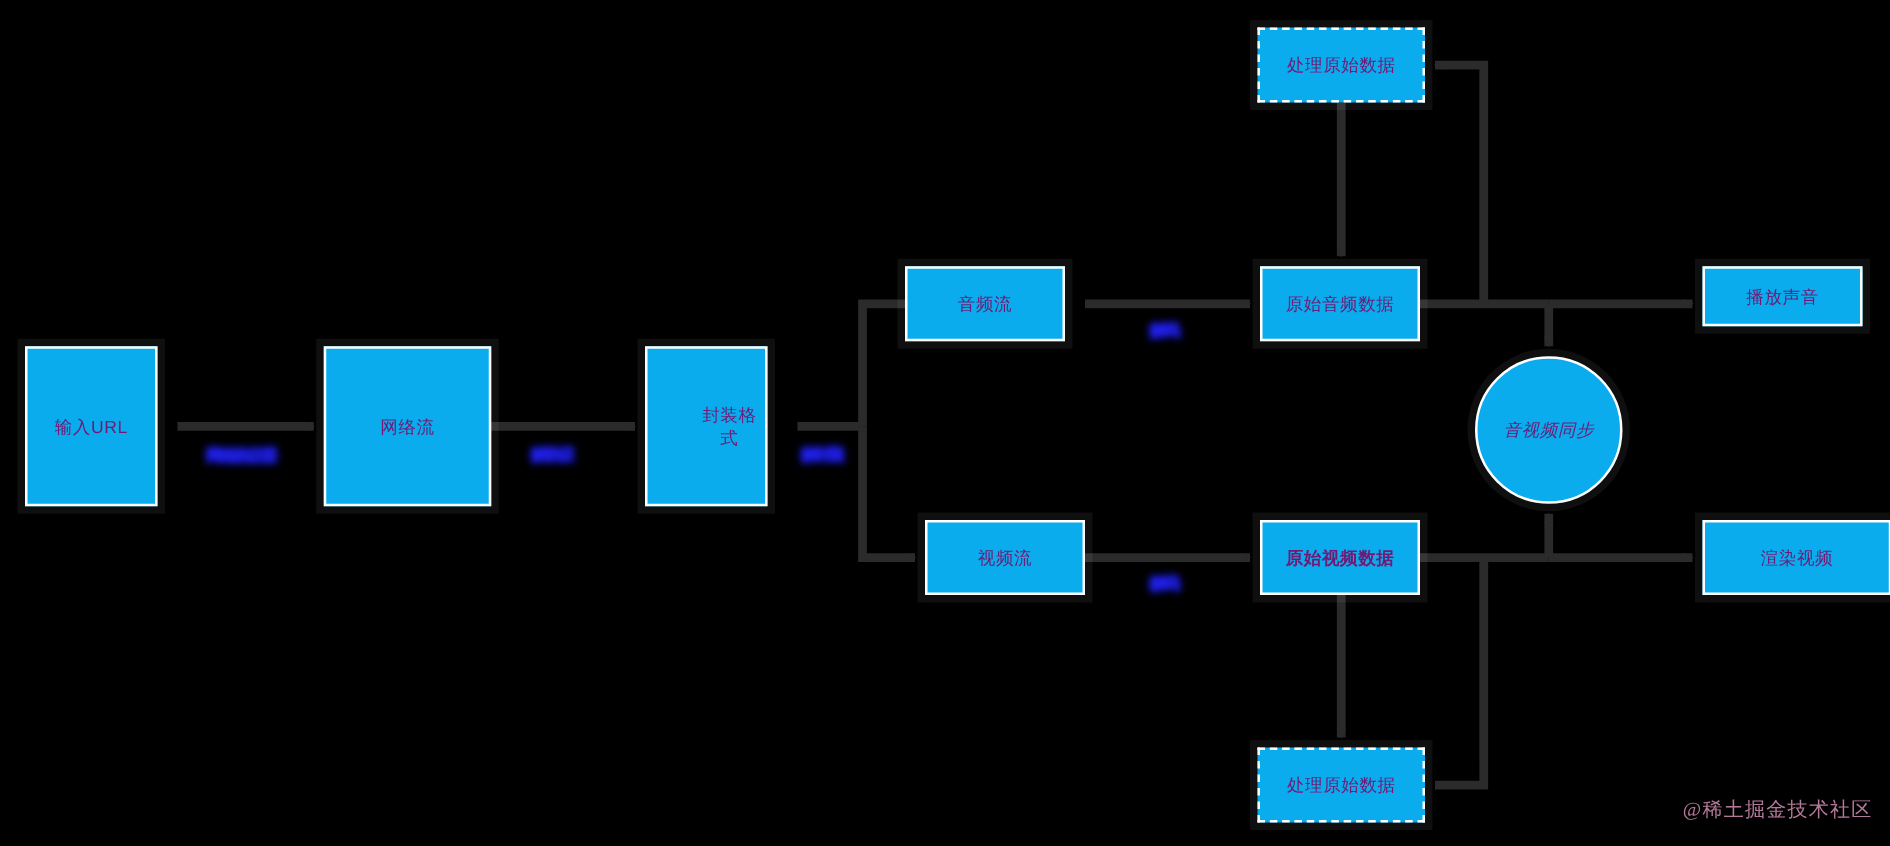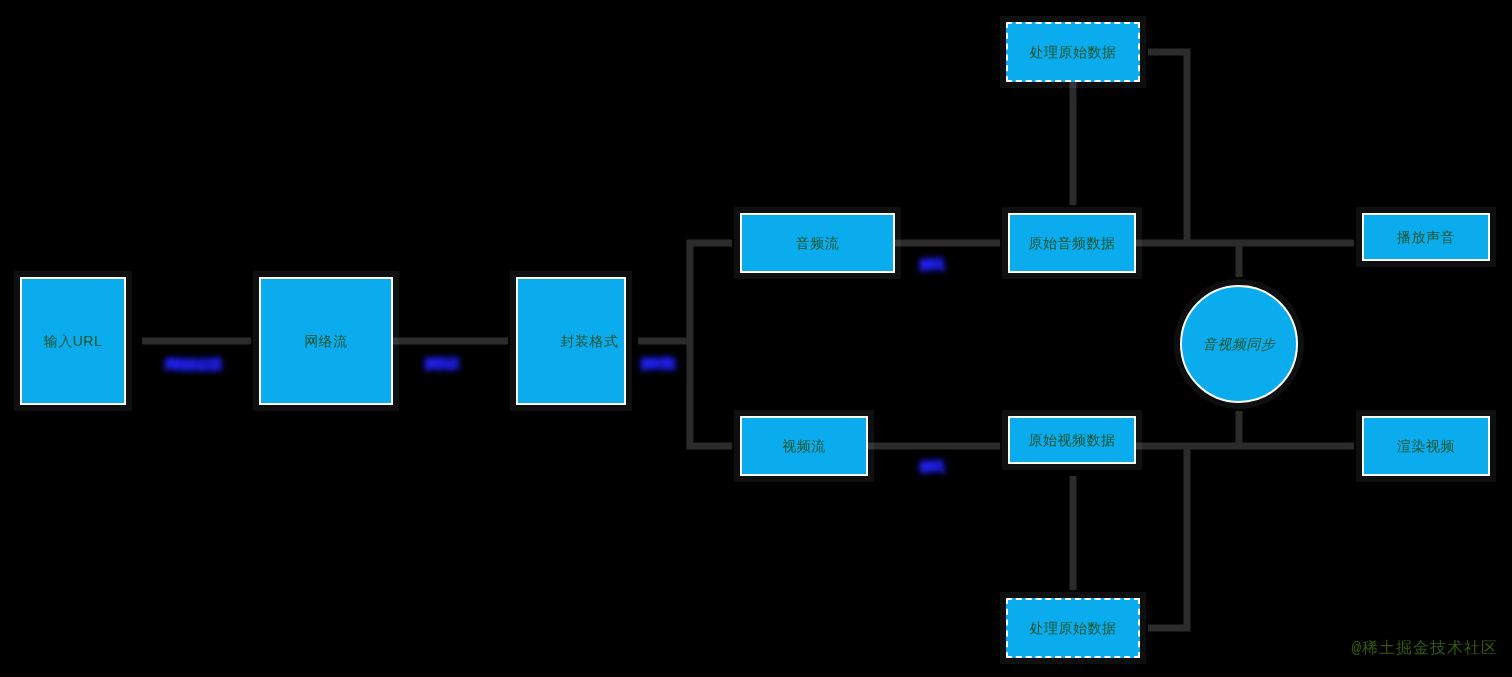--- a/index.html
+++ b/index.html
@@ -10,21 +10,21 @@
   }
   #stage{position:absolute;inset:0;width:1512px;height:677px;}
   svg.edges{position:absolute;left:0;top:0;width:1512px;height:677px;}
 
   
   .node{
     position:absolute;
     box-sizing:border-box;
     background:#0aaced;
     border:2px solid #ffffff;
-    color:#14532d;
+    color:#701a75;
     display:flex;align-items:center;justify-content:center;
     font-size:14px;
     letter-spacing:.5px;
     text-align:center;
     box-shadow:0 0 0 6px rgba(255,255,255,.06);
     z-index:3;
   }
   .node.dashed{
     border:2px dashed #ffffff;
   }
@@ -48,26 +48,26 @@
     text-shadow:0 0 3px #2222ee,0 0 5px #1111dd;
     white-space:nowrap;
     line-height:1;
     padding:2px 1px;
   }
 
   
   .watermark{
     position:absolute;
     right:14px;bottom:18px;
-    color:#4d7c0f;
+    color:#f9a8d4;
     opacity:.72;
     font-size:16px;
     letter-spacing:1px;
     z-index:6;
-    font-family:Liberation Mono, monospace;
+    font-family:Liberation Serif, serif;
     text-shadow:0 0 2px rgba(0,0,0,.9);
   }
 </style>
 </head>
 <body>
 
 <div id="stage">
 
   <svg class="edges" viewBox="0 0 1512 677" xmlns="http://www.w3.org/2000/svg">
     <defs>
@@ -112,57 +112,57 @@
   </svg>
 
   <div class="node" style="left:20px;top:277px;width:106px;height:128px;">
     <span class="lbl">输入URL</span>
   </div>
 
   <div class="node" style="left:259px;top:277px;width:134px;height:128px;">
     <span class="lbl">网络流</span>
   </div>
 
-  <div class="node" style="left:516px;top:277px;width:110px;height:128px;padding-left:37px;">
+  <div class="node" style="left:516px;top:277px;width:98px;height:128px;padding-left:37px;">
     <span class="lbl">封装格式</span>
   </div>
 
-  <div class="node" style="left:740px;top:213px;width:155px;height:60px;">
+  <div class="node" style="left:724px;top:213px;width:128px;height:60px;">
     <span class="lbl">音频流</span>
   </div>
 
   <div class="node" style="left:1008px;top:213px;width:128px;height:60px;">
     <span class="lbl">原始音频数据</span>
   </div>
 
   <div class="node" style="left:740px;top:416px;width:128px;height:60px;">
     <span class="lbl">视频流</span>
   </div>
 
-  <div class="node" style="left:1008px;top:416px;width:128px;height:48px;">
+  <div class="node" style="left:1008px;top:416px;width:128px;height:60px;font-weight:bold;">
     <span class="lbl">原始视频数据</span>
   </div>
 
   <div class="node dashed" style="left:1006px;top:22px;width:134px;height:60px;">
     <span class="lbl">处理原始数据</span>
   </div>
 
   <div class="node dashed" style="left:1006px;top:598px;width:134px;height:60px;">
     <span class="lbl">处理原始数据</span>
   </div>
 
   <div class="node circle" style="left:1180px;top:285px;width:118px;height:118px;">
     <span class="lbl">音视频同步</span>
   </div>
 
   <div class="node" style="left:1362px;top:213px;width:128px;height:48px;">
     <span class="lbl">播放声音</span>
   </div>
 
-  <div class="node" style="left:1362px;top:416px;width:128px;height:60px;">
+  <div class="node" style="left:1362px;top:416px;width:151px;height:60px;">
     <span class="lbl">渲染视频</span>
   </div>
 
   <div class="edge-label" style="left:164px;top:356px;">网络协议层</div>
 
   <div class="edge-label" style="left:424px;top:355px;">解协议</div>
 
   <div class="edge-label" style="left:640px;top:355px;">解封装</div>
 
   <div class="edge-label" style="left:919px;top:256px;">解码</div>

